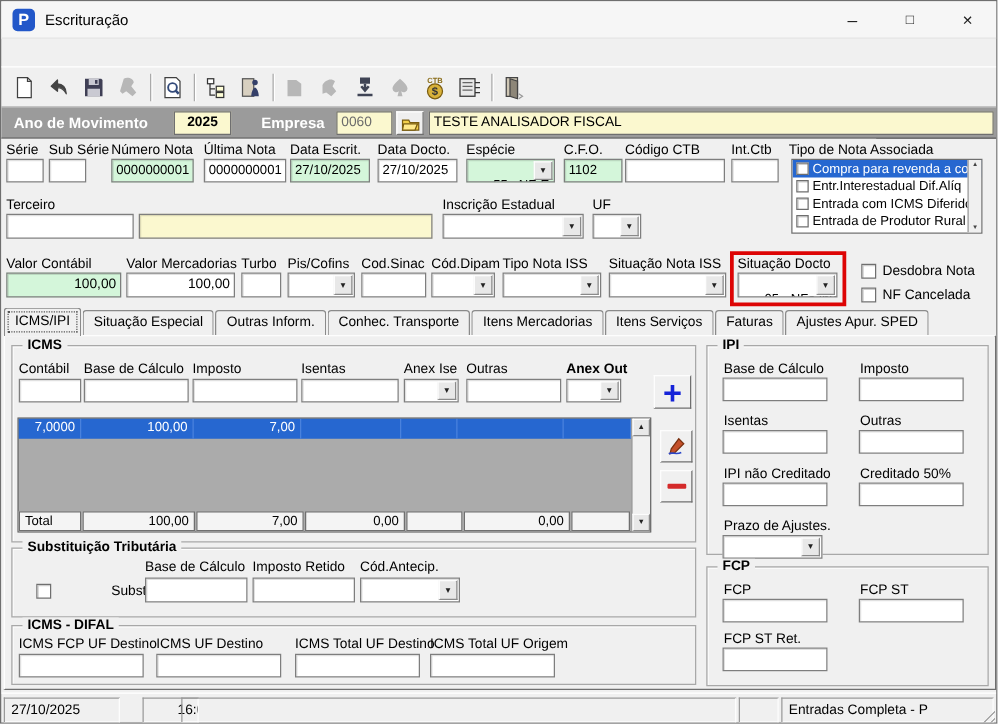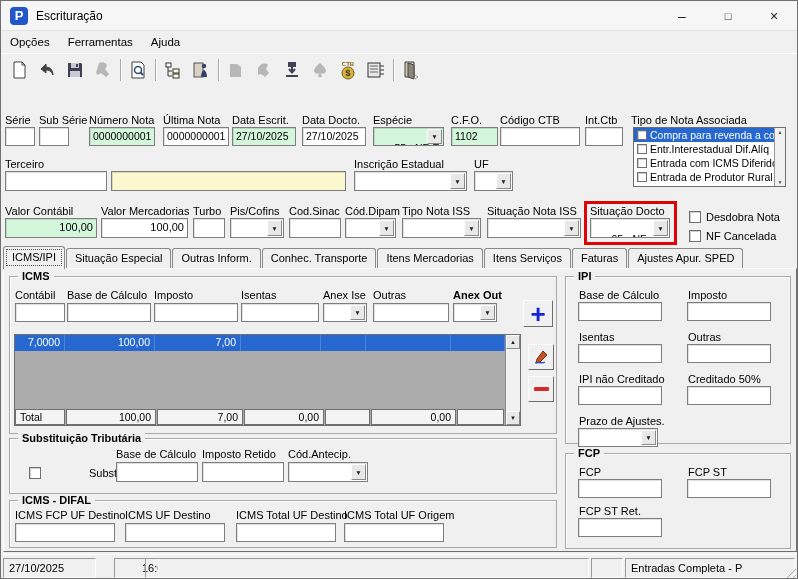--- a/index.html
+++ b/index.html
@@ -92,25 +92,20 @@
 <div class="win">
 
   <div class="titlebar">
     <div class="applogo">P</div>
     <span class="title-text">Escrituração</span>
     <span class="wctl" style="right:92px;">–</span>
     <span class="wctl" style="right:46px;font-size:11px;">□</span>
     <span class="wctl" style="right:0;">×</span>
   </div>
 
-  <div class="menubar">
-    <span class="menu-item">Opções</span>
-    <span class="menu-item">Ferramentas</span>
-    <span class="menu-item">Ajuda</span>
-  </div>
 
   <div class="toolbar">
     <div class="tbtn">
         <svg width="20" height="20">
           <path d="M5 2h8l3 3v13H5z" fill="#fff" stroke="#404040"></path>
           <path d="M13 2v3h3" fill="none" stroke="#404040"></path>
         </svg>
       </div>
     <div class="tbtn">
         <svg width="20" height="20">
@@ -194,20 +189,33 @@
     <div class="tsep"></div>
     <div class="tbtn">
         <svg width="22" height="20">
           <path d="M5 2h9v15H5z" fill="#cfc7b5" stroke="#444"></path>
           <path d="M8 3l6 2v14l-6-2z" fill="#8d8678" stroke="#444"></path>
           <path d="M15 15l3 2-3 2" stroke="#999" fill="none"></path>
         </svg>
       </div>
   </div>
 
+  <div class="headerbar">
+    <span class="hlbl" style="left:10px;">Ano de Movimento</span>
+    <span class="hinp bold" style="left:138px;width:46px;text-align:center;">2025</span>
+    <span class="hlbl" style="left:208px;">Empresa</span>
+    <span class="hinp" style="left:268px;width:45px;color:#6a6a6a;">0060</span>
+    <span class="fold-btn" style="left:316px;">
+        <svg width="15" height="12">
+          <path d="M1 3h5l1 2h7v6H1z" fill="#f3d04a" stroke="#7a5c10"></path>
+          <path d="M2 6h11l-2 5H1z" fill="#ffe98a" stroke="#7a5c10"></path>
+        </svg>
+      </span>
+    <span class="hinp" style="left:342px;width:452px;">TESTE ANALISADOR FISCAL</span>
+  </div>
 
   <div class="form">
 
     <span class="lbl" style="left:4px;top:3px;">Série</span>
     <div class="inp" style="left:4px;top:16px;width:30px;"></div>
     <span class="lbl" style="left:38px;top:3px;">Sub Série</span>
     <div class="inp" style="left:38px;top:16px;width:30px;"></div>
     <span class="lbl" style="left:88px;top:3px;">Número Nota</span>
     <div class="inp green" style="left:88px;top:16px;width:66px;">0000000001</div>
     <span class="lbl" style="left:162px;top:3px;">Última Nota</span>

